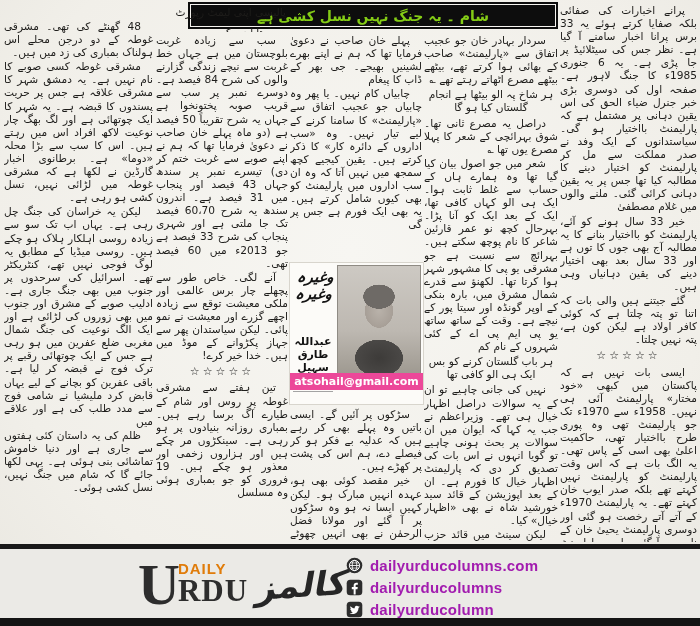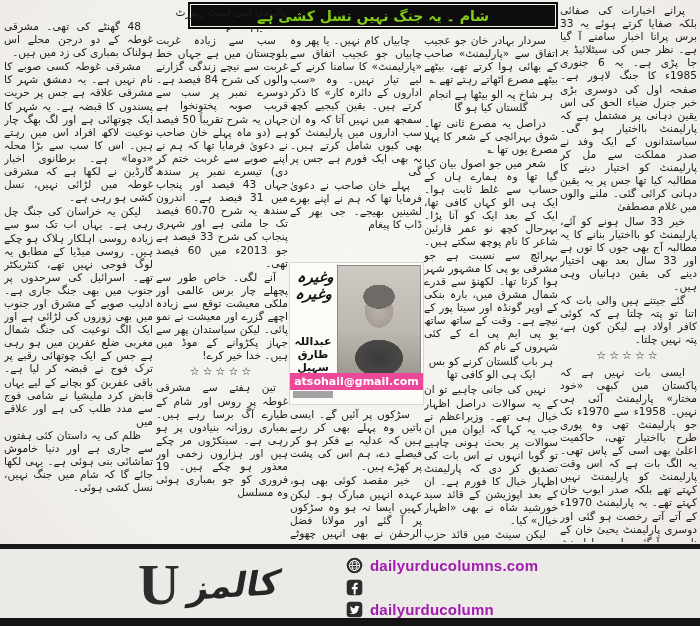--- a/index.html
+++ b/index.html
@@ -41,21 +41,21 @@
       color:#141414; transform:skewX(-6deg); text-align:center; }
   .author-photo { position:absolute; right:2px; top:2px; width:84px; height:120px;
       background:
         radial-gradient(ellipse 26px 20px at 50% 26%, #6e6a66 0%, #6e6a66 60%, transparent 61%),
         radial-gradient(ellipse 20px 24px at 50% 38%, #b9b2aa 0%, #a79f97 70%, transparent 71%),
         radial-gradient(ellipse 34px 26px at 50% 78%, #3d3b39 0%, #4a4846 70%, transparent 71%),
         linear-gradient(180deg, #cdc9c3 0%, #bdb8b1 55%, #979289 100%);
       border:1px solid #8f8b84; }
   .author-name { position:absolute; right:90px; left:3px; top:72px; direction:rtl;
       font-size:11px; font-weight:bold; color:#111; text-align:center;
-      border-bottom:7px solid #a3a3a3; padding-bottom:17px; }
+      border-bottom:1px solid #a3a3a3; padding-bottom:17px; }
   .email-bar { position:absolute; left:0; right:0; bottom:14px; height:17px;
       background:#ec4899; color:#fff; display:flex; align-items:center;
       justify-content:center; font-size:11px; font-weight:bold;
       font-family:"DejaVu Sans", sans-serif; }
 
   
   .footer { position:absolute; left:0; top:544px; width:700px; height:82px; }
   .footer-bar-top { position:absolute; left:0; top:0; width:700px; height:5px; background:#191919; }
   .footer-band { position:absolute; left:0; top:5px; width:700px; height:69px; background:#ebeae6; }
   .footer-bar-bottom { position:absolute; left:0; top:74px; width:700px; height:8px; background:#141414; }
@@ -100,22 +100,22 @@
   <div class="col c1">
       <div class="blk p">سردار بہادر خان جو عجیب اتفاق سے «پارلیمنٹ» صاحب کے بھائی ہوا کرتے تھے، بیٹھے بیٹھے مصرع اٹھاتے رہتے تھے ؎</div>
       <div class="blk verse">ہر شاخ پہ الو بیٹھا ہے انجام گلستاں کیا ہو گا</div>
       <div class="blk p">دراصل یہ مصرع ثانی تھا۔ شوق بہرائچی کے شعر کا پہلا مصرع یوں تھا ؎</div>
       <div class="blk p">شعر میں جو اصول بیان کیا گیا تھا وہ ہمارے ہاں کے حساب سے غلط ثابت ہوا۔ ایک ہی الو کہاں کافی تھا، ایک کے بعد ایک کو آنا پڑا۔ بہرحال کچھ نو عمر قارئین شاعر کا نام پوچھ سکتے ہیں۔ بہرائچ سے نسبت ہے جو مشرقی یو پی کا مشہور شہر ہوا کرتا تھا۔ لکھنؤ سے قدرے شمال مشرق میں، بارہ بنکی کے اوپر گونڈہ اور سیتا پور کے نیچے ہے۔ وقت کے ساتھ ساتھ یو پی ایم پی اے کے کئی شہروں کے نام کم</div>
       <div class="blk verse">ہر باب گلستان کرنے کو بس ایک ہی الو کافی تھا</div>
       <div class="blk p">نہیں کی جانی چاہیے تو ان کے یہ سوالات دراصل اظہار خیال ہی تھے۔ وزیراعظم نے جب یہ کہا کہ ایوان میں ان سوالات پر بحث ہونی چاہیے تو گویا انہوں نے اس بات کی تصدیق کر دی کہ پارلیمنٹ اظہار خیال کا فورم ہے۔ ان کے بعد اپوزیشن کے قائد سید خورشید شاہ نے بھی «اظہار خیال» کیا۔</div>
       <div class="blk p">لیکن سینٹ میں قائد حزب اختلاف کو شاید ایسی</div>
     </div>
   <div class="col c2">
+      <div class="blk p">پہلے خان صاحب نے دعویٰ فرمایا تھا کہ ہم نے اپنے بھرے لشینیں بھیجے۔ جی بھر کے ڈاب کا پیغام</div>
       <div class="blk p">چابیاں کام نہیں۔ یا پھر وہ چابیاں جو عجیب اتفاق سے «پارلیمنٹ» کا سامنا کرنے کے لیے تیار نہیں۔ وہ «سب اداروں کے دائرہ کار» کا ذکر کرتے ہیں۔ یقین کیجیے کچھ سمجھ میں نہیں آتا کہ وہ ان سب اداروں میں پارلیمنٹ کو بھی کیوں شامل کرتے ہیں۔ یہ بھی ایک فورم ہے جس پر گی</div>
-      <div class="blk p">پہلے خان صاحب نے دعویٰ فرمایا تھا کہ ہم نے اپنے بھرے لشینیں بھیجے۔ جی بھر کے ڈاب کا پیغام</div>
     </div>
   <div class="col c3">
       <div class="blk p">سڑکوں پر آئیں گے۔ ایسی باتیں وہ پہلے بھی کر رہے ہیں کہ عدلیہ بے فکر ہو کر فیصلے دے، ہم اس کی پشت پر کھڑے ہیں۔</div>
       <div class="blk p">خیر مقصد کوئی بھی ہو، عہدہ انہیں مبارک ہو۔ لیکن کہیں ایسا نہ ہو وہ سڑکوں پر آ گئے اور مولانا فضل الرحمٰن نے بھی انہیں چھوٹے جلسوں کا طعنہ دے ڈالا ہے۔</div>
     </div>
   <div class="col c4">
       <div class="blk p">سب سے زیادہ غربت بلوچستان میں ہے جہاں خط غربت سے نیچے زندگی گزارنے والوں کی شرح 84 فیصد ہے۔ دوسرے نمبر پر سب سے قریب صوبہ پختونخوا ہے جہاں یہ شرح تقریباً 50 فیصد ہے (دو ماہ پہلے خان صاحب نے دعویٰ فرمایا تھا کہ ہم نے اپنے صوبے سے غربت ختم کر دی) تیسرے نمبر پر سندھ جہاں 43 فیصد اور پنجاب میں 31 فیصد ہے۔ اندرون سندھ یہ شرح 60،70 فیصد تک جا ملتی ہے اور شہری پنجاب کی شرح 33 فیصد ہے جو 2013ء میں 60 فیصد تھی۔</div>
       <div class="blk p">آنے لگی۔ خاص طور سے پچھلے چار برس عالمی اور ملکی معیشت توقع سے زیادہ اچھے گزرے اور معیشت نے نمو پائی۔ لیکن سیاستدان پھر سے جہاز پکڑوانے کے موڈ میں ہیں۔ خدا خیر کرے!</div>
       <div class="blk stars">☆☆☆☆☆</div>
       <div class="blk p">تین ہفتے سے مشرقی غوطہ پر روس اور شام کے طیارے آگ برسا رہے ہیں۔ بمباری روزانہ بنیادوں پر ہو رہی ہے۔ سینکڑوں مر چکے ہیں اور ہزاروں زخمی اور معذور ہو چکے ہیں۔ 19 فروری کو جو بمباری ہوئی وہ مسلسل</div>
@@ -132,39 +132,44 @@
     <div class="author-name">عبداللہ طارق سہیل</div>
     <div class="author-photo"></div>
     <div class="email-bar">atsohail@gmail.com</div>
   </div>
 
   <div class="footer">
     <div class="footer-bar-top"></div>
     <div class="footer-band">
       <div class="logo">
         <span class="logo-u">U</span>
+        <span class="logo-stack">
+          <span class="logo-daily">DAILY</span>
+          <span class="logo-rdu">RDU</span>
+        </span>
         <span class="logo-callig">کالمز</span>
       </div>
       <div class="socials">
         <div class="social-row">
           <svg class="social-icon" viewBox="0 0 24 24">
             <circle cx="12" cy="12" r="11" fill="#2d2d2d"></circle>
             <circle cx="12" cy="12" r="7.2" fill="none" stroke="#fff" stroke-width="1.4"></circle>
             <ellipse cx="12" cy="12" rx="3.2" ry="7.2" fill="none" stroke="#fff" stroke-width="1.2"></ellipse>
             <line x1="4.8" y1="12" x2="19.2" y2="12" stroke="#fff" stroke-width="1.2"></line>
             <line x1="5.8" y1="8.4" x2="18.2" y2="8.4" stroke="#fff" stroke-width="1"></line>
             <line x1="5.8" y1="15.6" x2="18.2" y2="15.6" stroke="#fff" stroke-width="1"></line>
           </svg>
           <span class="social-text">dailyurducolumns.com</span>
         </div>
         <div class="social-row">
           <svg class="social-icon" viewBox="0 0 24 24">
             <rect x="1" y="1" width="22" height="22" rx="5" fill="#2d2d2d"></rect>
             <path d="M13.6 22v-7.6h2.6l.4-3h-3V9.5c0-.9.3-1.5 1.6-1.5h1.5V5.3c-.3 0-1.2-.1-2.2-.1-2.2 0-3.7 1.3-3.7 3.8v2.4H8.2v3h2.6V22z" fill="#fff"></path>
           </svg>
+          <span class="social-text">dailyurducolumns</span>
         </div>
         <div class="social-row">
           <svg class="social-icon" viewBox="0 0 24 24">
             <rect x="1" y="1" width="22" height="22" rx="5" fill="#2d2d2d"></rect>
             <path d="M19.5 8.2c-.5.2-1 .4-1.6.5.6-.4 1-.9 1.2-1.6-.5.3-1.1.6-1.8.7-.5-.6-1.3-1-2.1-1-1.6 0-2.9 1.3-2.9 2.9 0 .2 0 .5.1.7-2.4-.1-4.6-1.3-6-3.1-.3.4-.4.9-.4 1.5 0 1 .5 1.9 1.3 2.4-.5 0-.9-.1-1.3-.4v.1c0 1.4 1 2.6 2.3 2.9-.2.1-.5.1-.8.1-.2 0-.4 0-.6-.1.4 1.2 1.5 2 2.7 2-1 .8-2.3 1.3-3.6 1.3H5c1.3.8 2.8 1.3 4.4 1.3 5.3 0 8.2-4.4 8.2-8.2v-.4c.6-.4 1.1-.9 1.5-1.5z" fill="#fff"></path>
           </svg>
           <span class="social-text">dailyurducolumn</span>
         </div>
       </div>
     </div>

